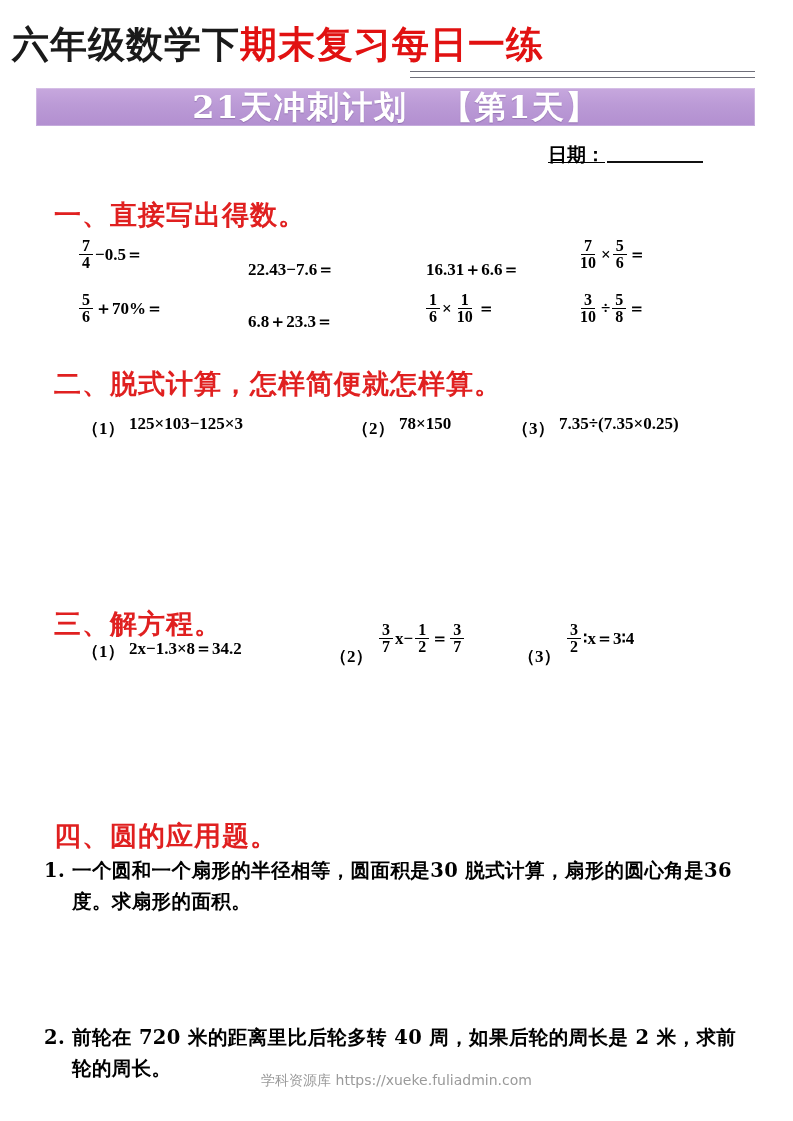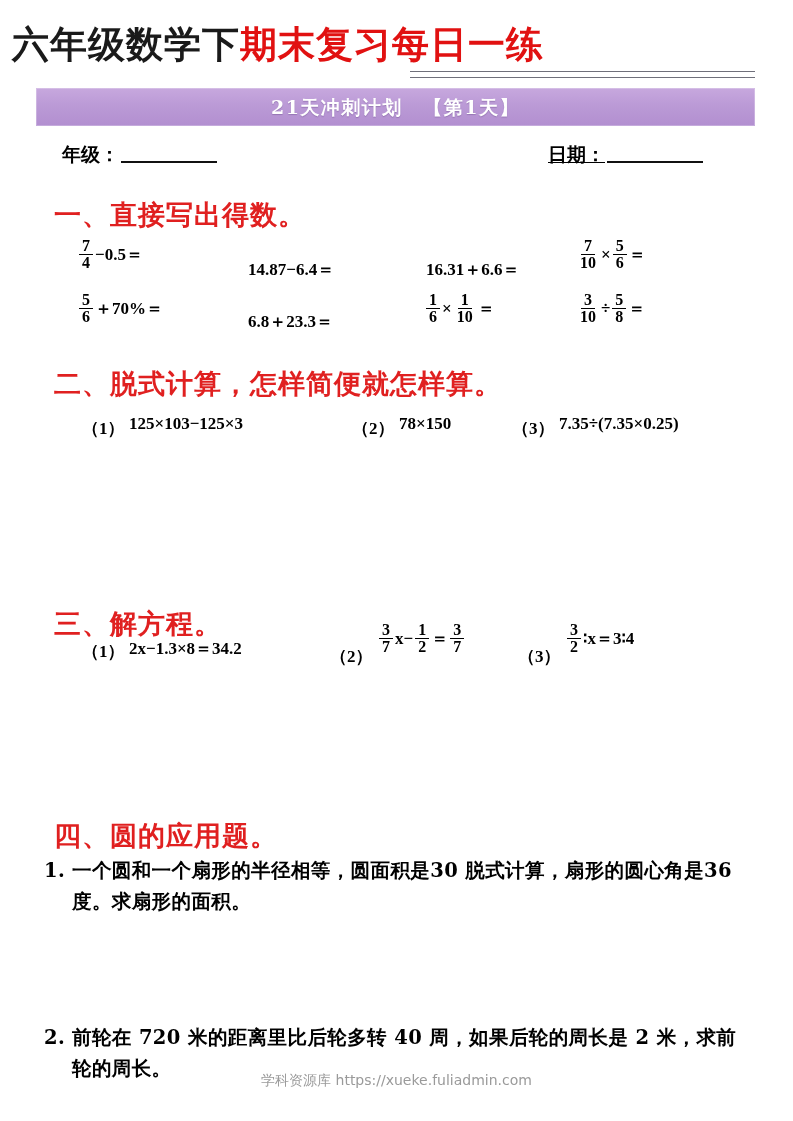--- a/index.html
+++ b/index.html
@@ -58,21 +58,21 @@
   }
   .banner-text {
     position: absolute;
     left: 0;
     top: 0;
     width: 719px;
     height: 30px;
     line-height: 39px;
     text-align: center;
     font-family: "DejaVu Serif", "Liberation Serif", serif;
-    font-size: 19px;
+    font-size: 32px;
     font-weight: bold;
     color: #ffffff;
     letter-spacing: 1.5px;
     text-shadow: 0 1px 1px rgba(90,60,120,0.35);
     white-space: nowrap;
   }
 
   
   .info-row {
     position: absolute;
@@ -186,39 +186,36 @@
     <span class="t-black">六年级数学下</span><span class="t-red">期末复习每日一练</span>
   </span>
 </div>
 <div class="dbl-underline"></div>
 
 <div class="banner">
   <div class="banner-text">21天冲刺计划　【第1天】</div>
 </div>
 
 <div class="info-row">
-  <span class="info-item info-grade">
-    <span>年级：</span><span class="blank"></span>
-  </span>
   <span class="info-item info-date">
     <span>日期：</span><span class="blank"></span>
   </span>
 </div>
 
 <div class="sec-head" style="top:197px">一、直接写出得数。</div>
 
 <div class="expr" id="e1" style="left:78px;  top:238px">
     <span class="frac">
       <span class="num">7</span>
       <span class="den">4</span>
     </span>
     <span class="op">−0.5＝</span>
   </div>
 <div class="expr" id="e2" style="left:247px; top:258px">
-    <span class="op">14.87−6.4＝</span>
+    <span class="op">22.43−7.6＝</span>
   </div>
 <div class="expr" id="e3" style="left:425px; top:258px">
     <span class="op">16.31＋6.6＝</span>
   </div>
 <div class="expr" id="e4" style="left:576px; top:238px">
     <span class="frac">
       <span class="num">7</span>
       <span class="den">10</span>
     </span>
     <span class="op">×</span>

